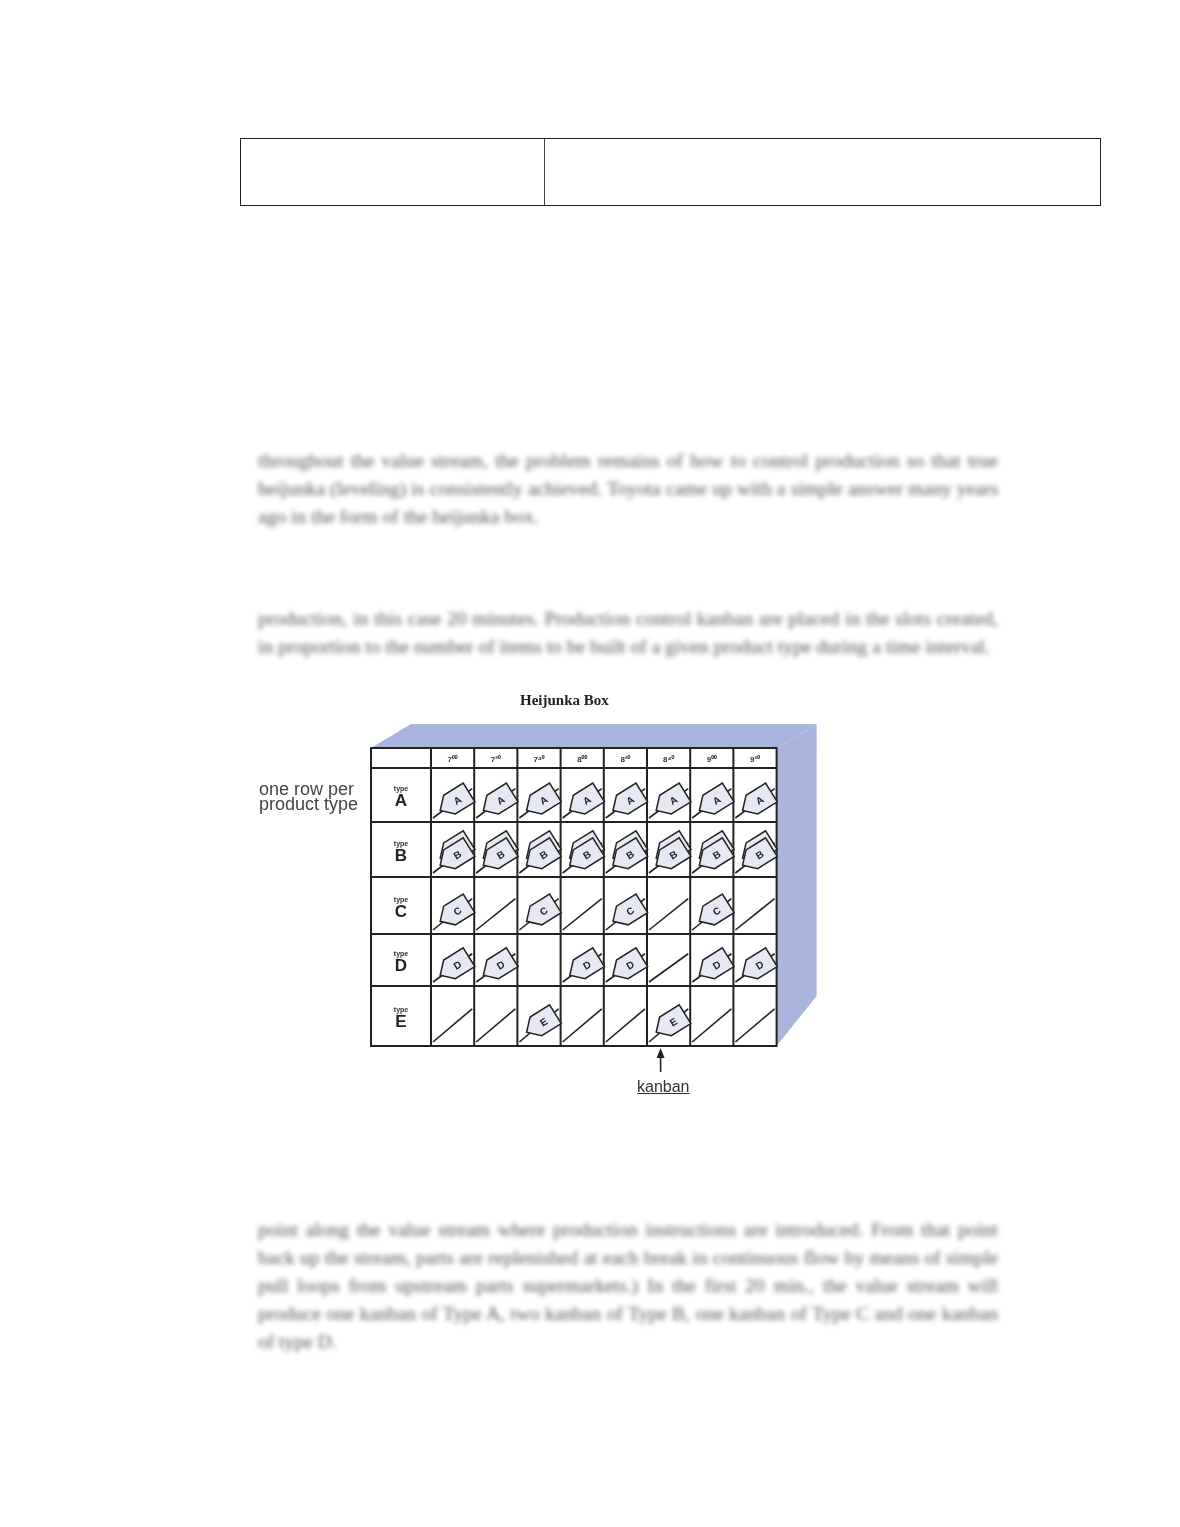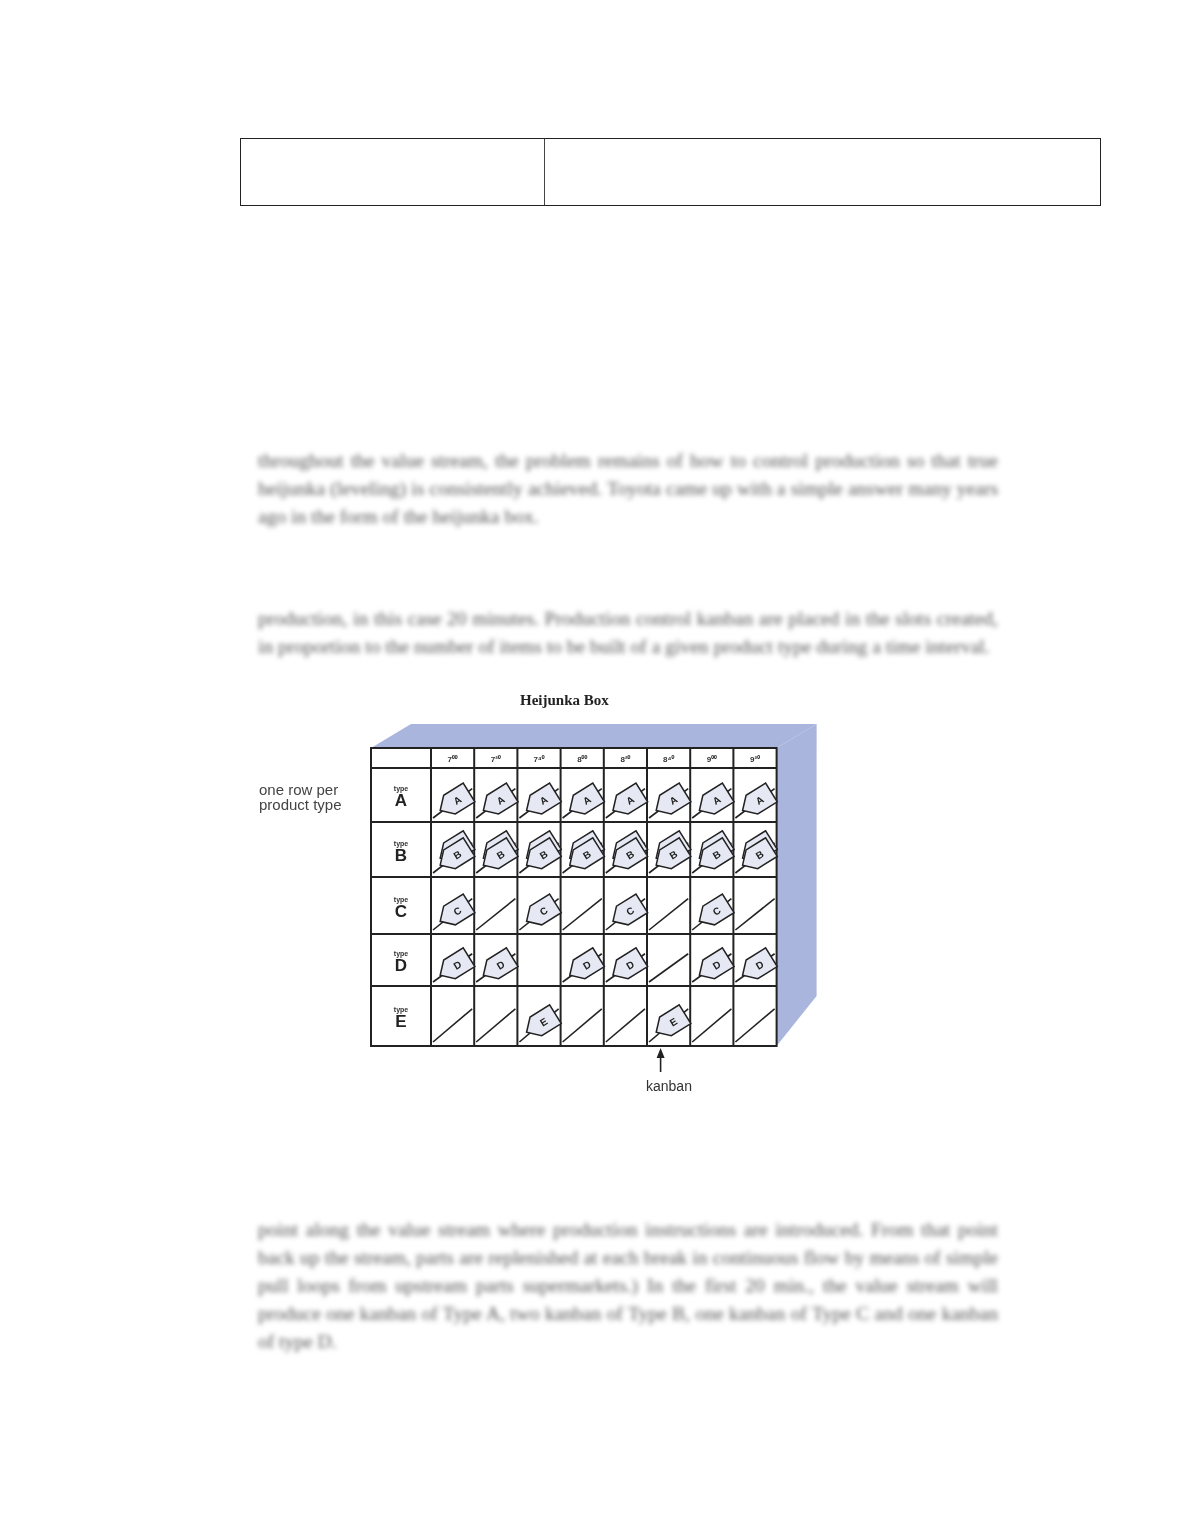--- a/index.html
+++ b/index.html
@@ -14,23 +14,23 @@
   .para { position:absolute; left:258px; width:740px; font-size:19.5px; line-height:28px;
           color:#555; filter:blur(2.6px); text-align:justify; margin:0; }
   .para.p1 { top:447px; }
   .para.p2 { top:605px; }
   .para.p3 { top:1216px; }
 
   .figure { position:absolute; left:255px; top:690px; width:620px; height:410px; }
   .fig-title { position:absolute; left:265px; top:2px; font-family:Liberation Serif, serif;
                font-weight:bold; font-size:15px; color:#222; filter:blur(0.5px); }
   .row-note { position:absolute; left:4px; top:92px; font-family:"Liberation Sans", sans-serif;
-              font-size:15px; line-height:15px; color:#444; filter:blur(0.4px); }
-  .kanban-label { position:absolute; left:391px; top:388px; font-family:"Liberation Sans", sans-serif;
-                  font-size:14px; color:#333; filter:blur(0.4px); }
+              font-size:18px; line-height:15px; color:#444; filter:blur(0.4px); }
+  .kanban-label { position:absolute; left:382px; top:388px; font-family:"Liberation Sans", sans-serif;
+                  font-size:16px; color:#333; filter:blur(0.4px);text-decoration:underline; }
   svg { position:absolute; left:0; top:0; }
 </style>
 </head>
 <body>
 
 <div class="top-table">
   <div class="cell left"></div>
   <div class="cell right"></div>
 </div>
 

